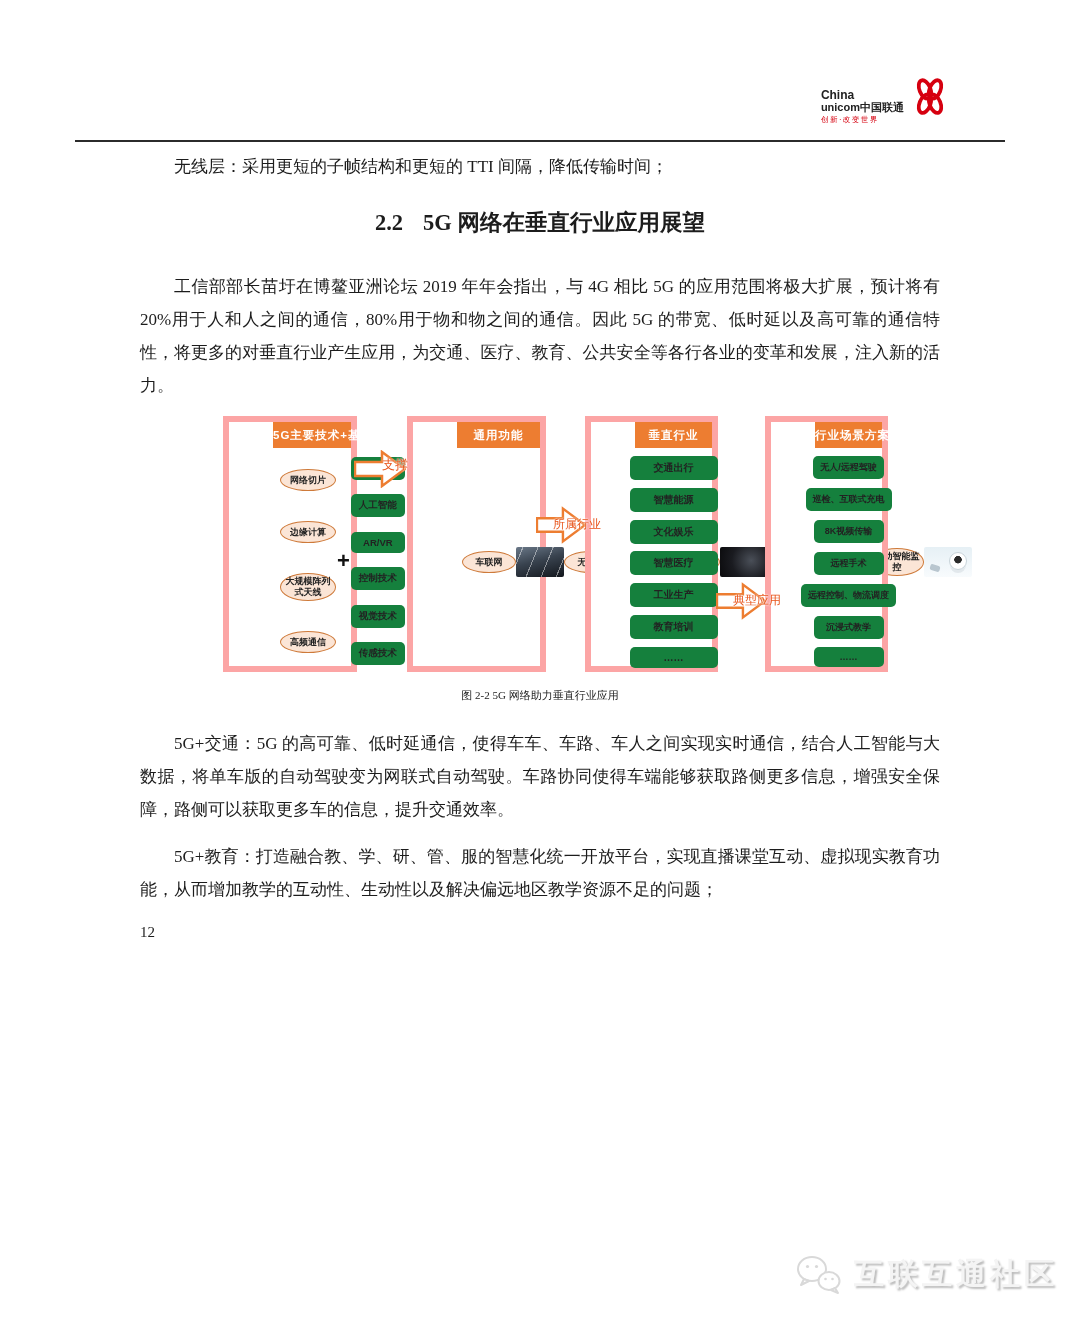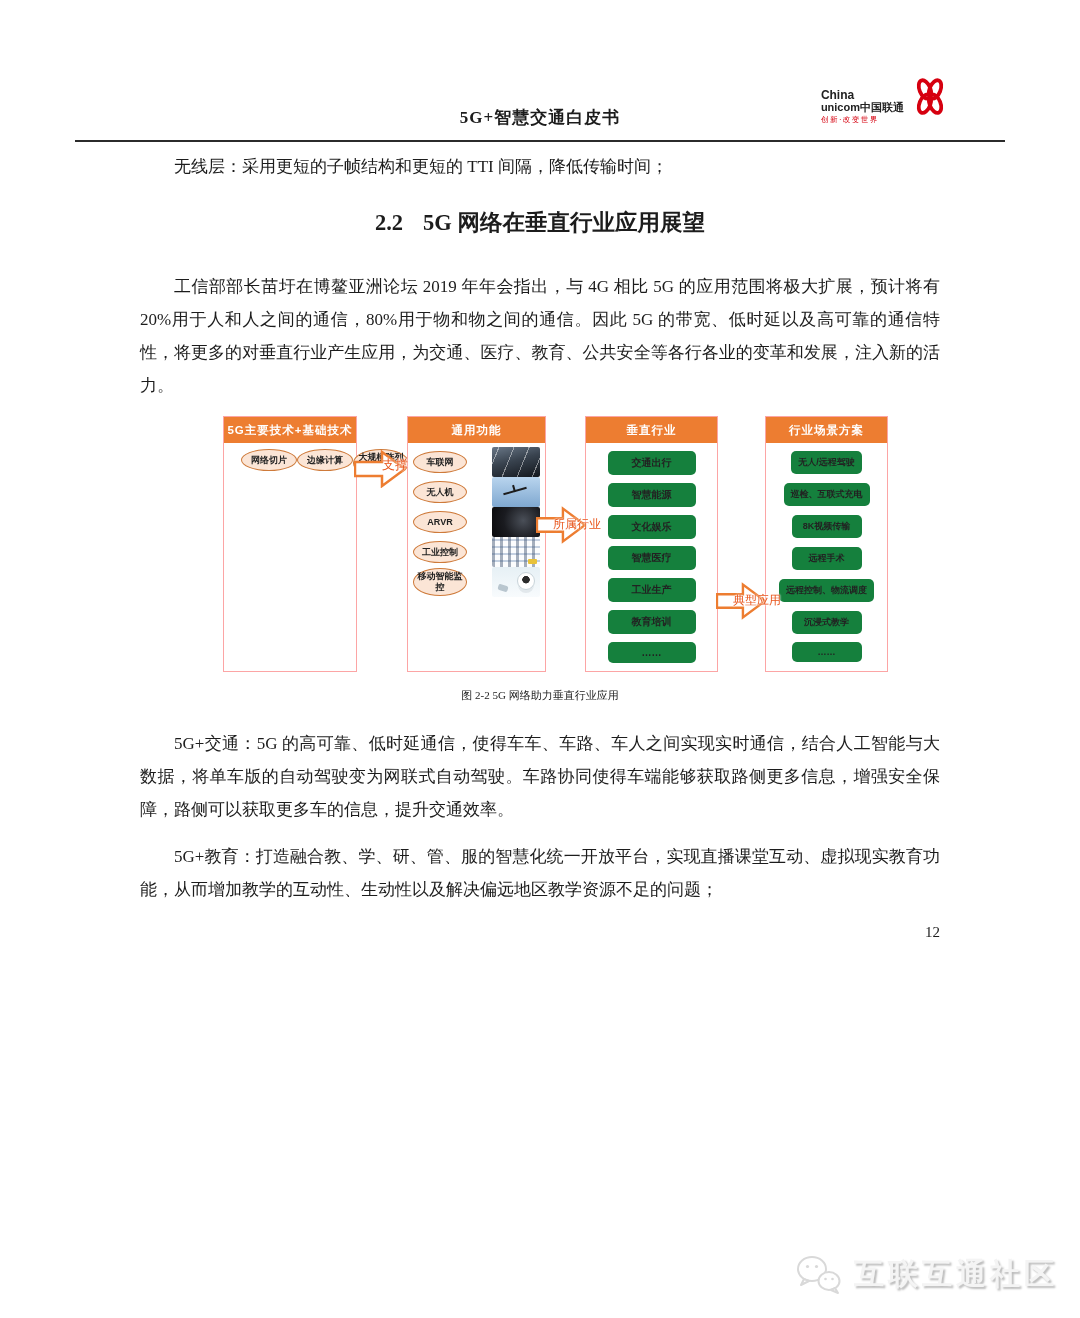--- a/index.html
+++ b/index.html
@@ -19,36 +19,36 @@
   .knot{flex:0 0 auto;}
 
   
   .content{position:absolute;top:150px;left:140px;width:800px;}
   .content p{font-size:17px;line-height:33px;text-align:justify;text-indent:2em;margin:0 0 14px 0;}
   h2.section{font-size:22.5px;font-weight:bold;margin:24px 0 32px 0;text-align:center;}
   h2.section .section-num{margin-right:20px;}
 
   
   .figure{position:relative;height:258px;margin:6px 0 0 0;font-family:"Liberation Sans",sans-serif;}
-  .fig-col{position:absolute;top:0;height:256px;border:1px solid #fca5a5;background:#fff;box-sizing:border-box;}
+  .fig-col{position:absolute;top:0;height:256px;border:6px solid #fca5a5;background:#fff;box-sizing:border-box;padding-left:44px;}
   .fig-col-header{height:26px;line-height:26px;background:#ED7D31;color:#fff;text-align:center;
     font-size:11.5px;font-weight:bold;letter-spacing:1px;white-space:nowrap;}
   .col-body{height:228px;box-sizing:border-box;}
 
   .col1-body{display:flex;justify-content:space-between;padding:6px 5px 8px;}
-  .oval-stack{display:flex;flex-direction:row;justify-content:space-around;align-items:flex-start;flex:0 0 58px;margin-left:12px;}
+  .oval-stack{display:flex;flex-direction:column;justify-content:space-around;align-items:flex-end;flex:0 0 58px;}
   .oval{width:56px;min-height:22px;border-radius:50%;background:#FBE5D6;border:1.5px solid #CE7A3A;
     display:flex;align-items:center;justify-content:center;text-align:center;
     font-size:9px;font-weight:bold;color:#222;line-height:1.2;padding:2px 3px;box-sizing:border-box;}
   .plus{align-self:center;font-size:22px;font-weight:bold;color:#111;padding:0 1px;}
   .gray-stack{display:flex;flex-direction:column;justify-content:space-between;flex:0 0 54px;padding:3px 0;}
   .gbox{background:#15803d;border-radius:5px;text-align:center;font-size:9.5px;font-weight:bold;color:#222;
     padding:5px 2px;box-sizing:border-box;width:100%;}
 
-  .col2-body{display:flex;flex-direction:column;justify-content:flex-start;padding:4px 5px;}
+  .col2-body{display:flex;flex-direction:row;justify-content:flex-start;padding:4px 5px;}
   .fn-row{display:flex;align-items:center;justify-content:space-between;}
   .fn-row .oval{width:54px;}
   .photo{position:relative;width:48px;height:30px;border-radius:2px;overflow:hidden;flex:0 0 auto;}
   .photo-traffic{background-image:
       repeating-linear-gradient(112deg, rgba(255,255,255,0) 0 6px, rgba(255,255,255,.45) 6px 7px, rgba(255,255,255,0) 7px 14px),
       linear-gradient(165deg,#6a7888 0%,#39434f 45%,#12161c 100%);}
   .photo-drone{background:linear-gradient(180deg,#b9d5ee 0%,#7fa8d0 100%);}
   .photo-drone::after{content:"";position:absolute;left:11px;top:13px;width:24px;height:2px;background:#1d1d1d;transform:rotate(-16deg);}
   .photo-drone::before{content:"";position:absolute;left:21px;top:8px;width:2px;height:7px;background:#1d1d1d;transform:rotate(-16deg);}
   .photo-arvr{background:radial-gradient(circle at 65% 45%, #4a4f58 0%, #1a1b20 55%, #0a0a0c 100%);}
@@ -71,33 +71,32 @@
   .block-arrow{position:absolute;z-index:2;}
   .block-arrow svg{display:block;}
   .arrow-label{position:absolute;z-index:3;color:#E8541A;font-weight:normal;text-align:right;
       text-shadow:0 0 2px #fff,0 0 2px #fff;font-family:"Liberation Sans",sans-serif;}
   .lbl-a1{left:208px;top:40px;width:60px;font-size:13px;}
   .lbl-a2{left:387px;top:100px;width:74px;font-size:12px;}
   .lbl-a3{left:567px;top:176px;width:74px;font-size:12px;}
 
   .fig-caption{text-align:center;font-size:11px;margin:14px 0 24px 0;}
 
-  .page-number{text-align:right;font-size:15px;margin-top:18px;}
+  .page-number{text-align:left;font-size:15px;margin-top:18px;}
 
   
   .watermark{position:absolute;right:22px;bottom:22px;display:flex;align-items:flex-start;gap:10px;}
   .watermark-text{font-family:"Liberation Sans",sans-serif;font-weight:bold;font-size:30px;letter-spacing:4px;
       color:#f4f4f4;text-shadow:2px 2px 2px #bdbdbd, -1px -1px 0 #ffffff;}
 </style>
 </head>
 <body>
 
 <div class="page">
 
-  <div class="header-title">5G+智慧交通白皮书</div>
 
   <div class="logo">
     <div class="logo-text">
       <span class="logo-en1">China</span>
       <span class="logo-en2">unicom中国联通</span>
       <span class="logo-tagline">创新·改变世界</span>
     </div>
     <svg class="knot" width="44" height="42" viewBox="0 0 100 100">
       <g fill="none" stroke="#D6000F" stroke-width="9">
         <ellipse cx="38" cy="32" rx="13" ry="23" transform="rotate(-22 38 32)"></ellipse>

